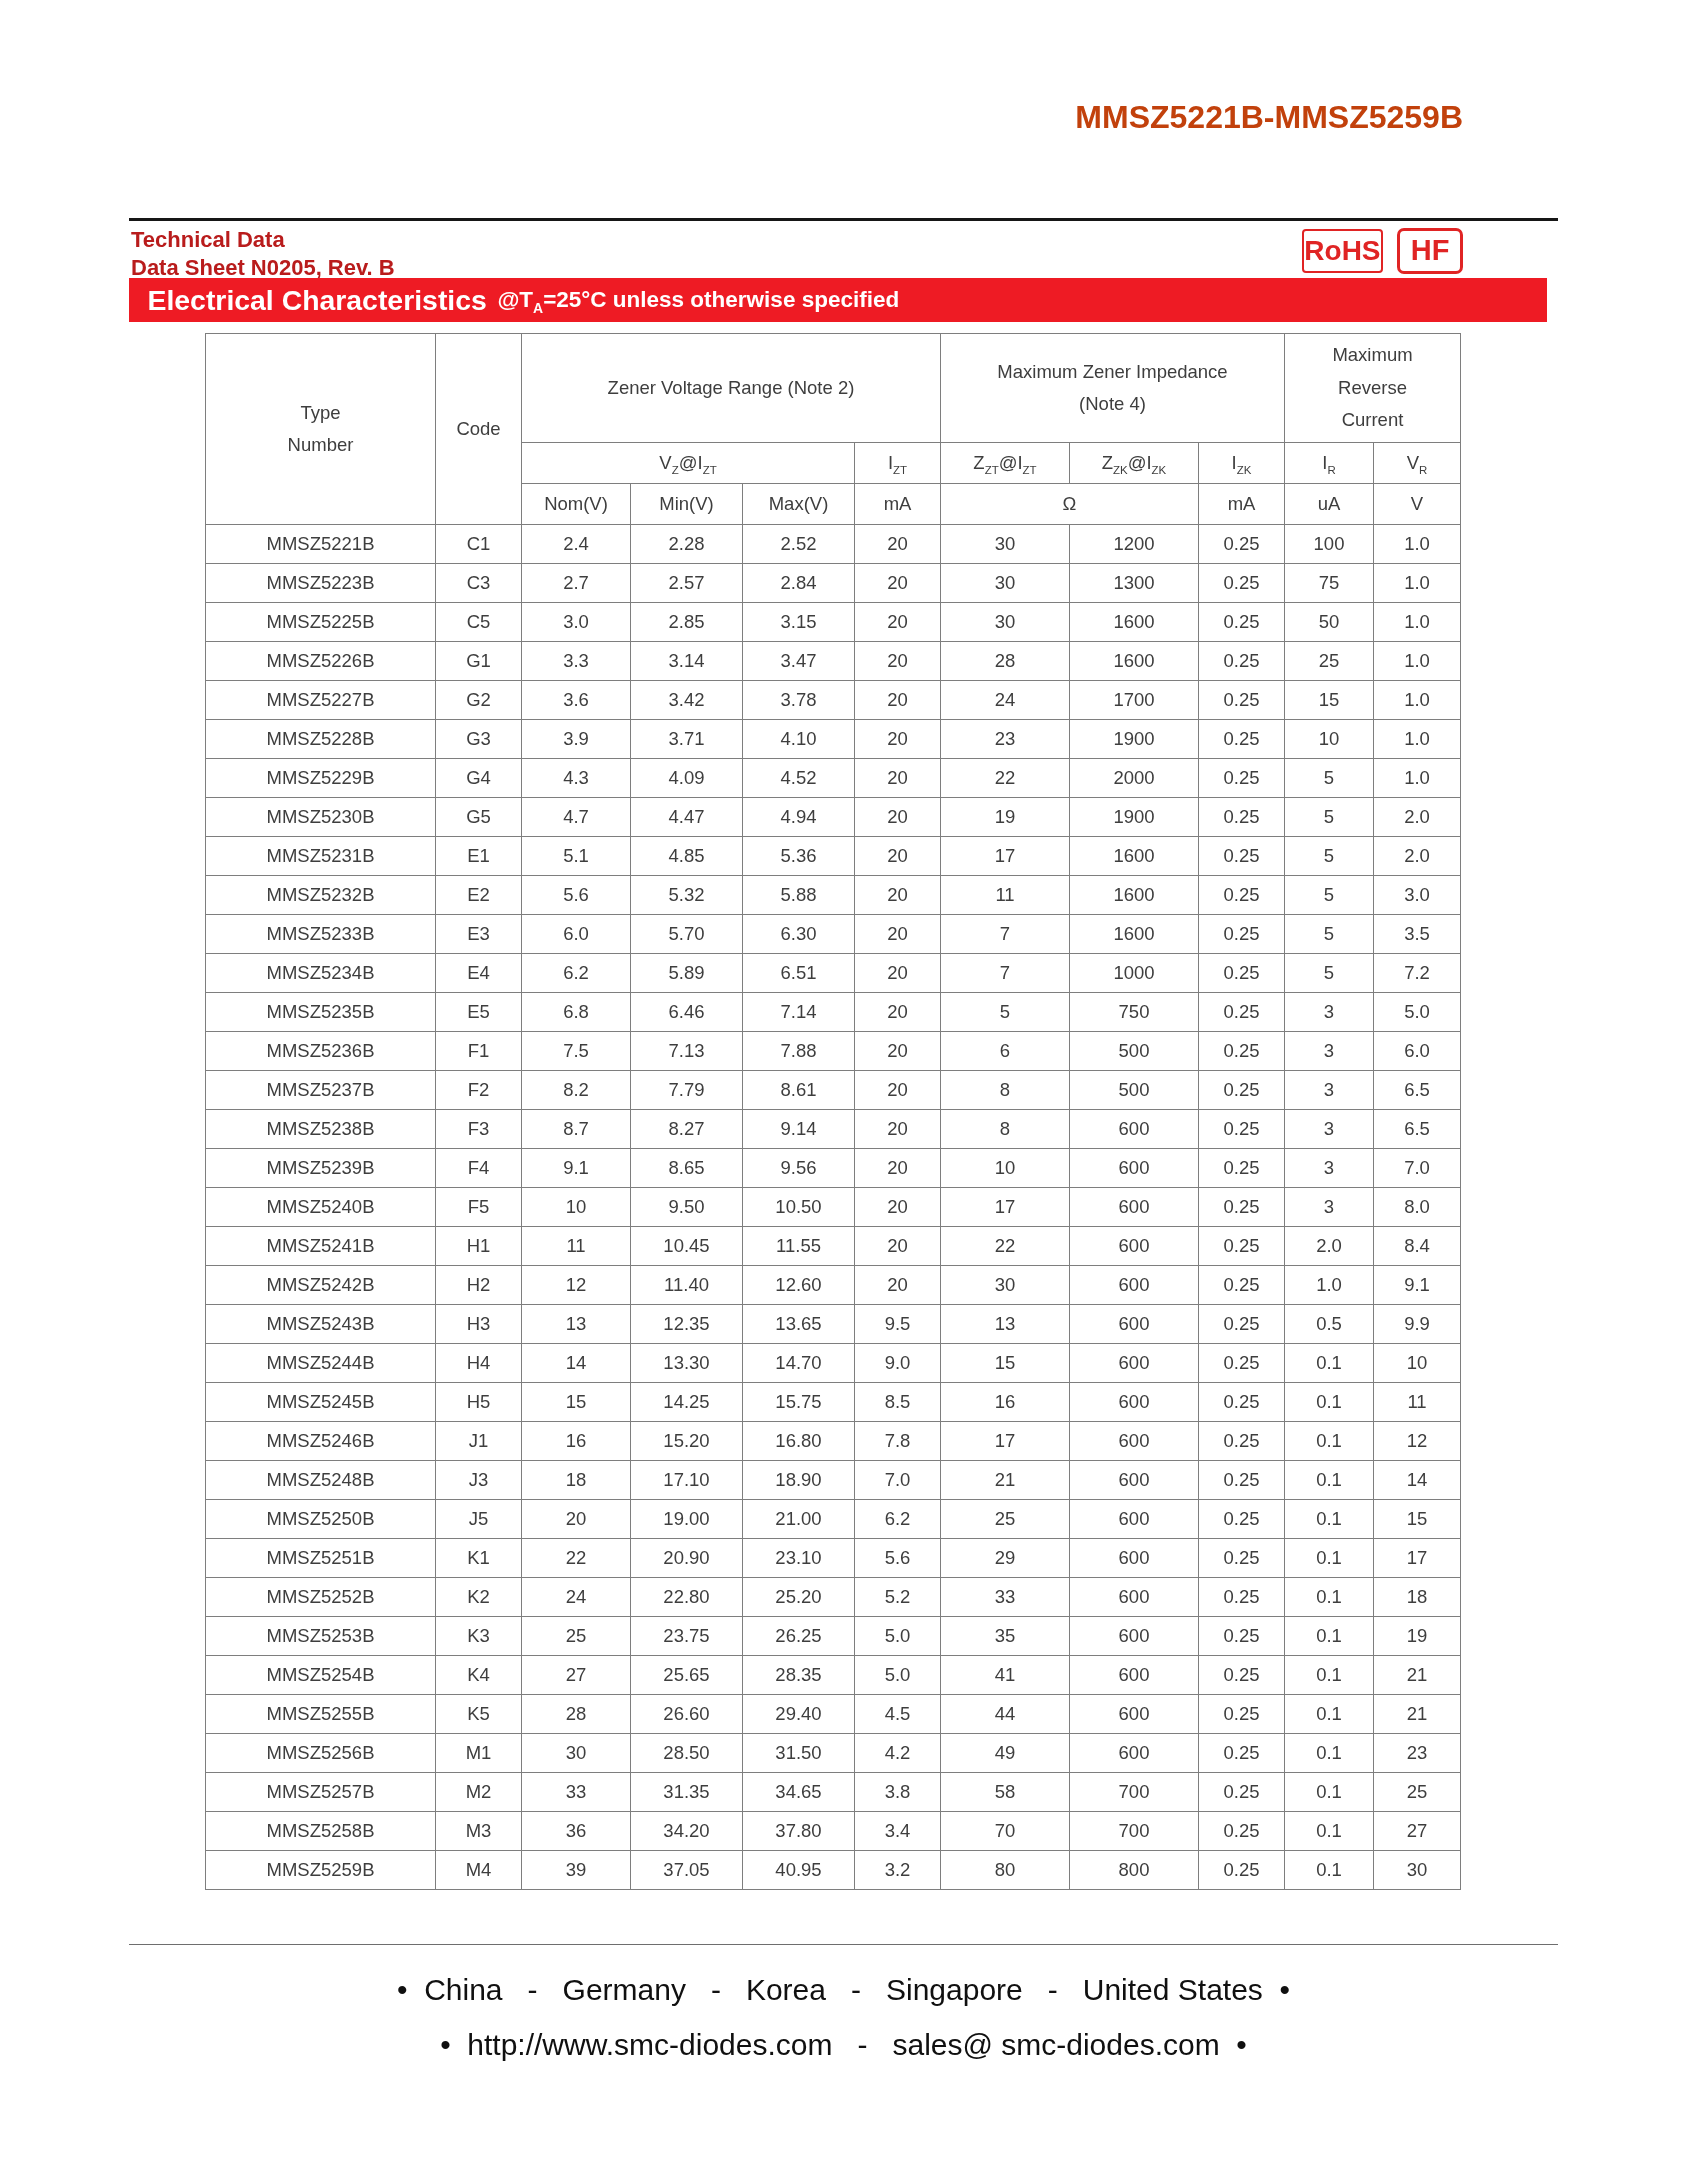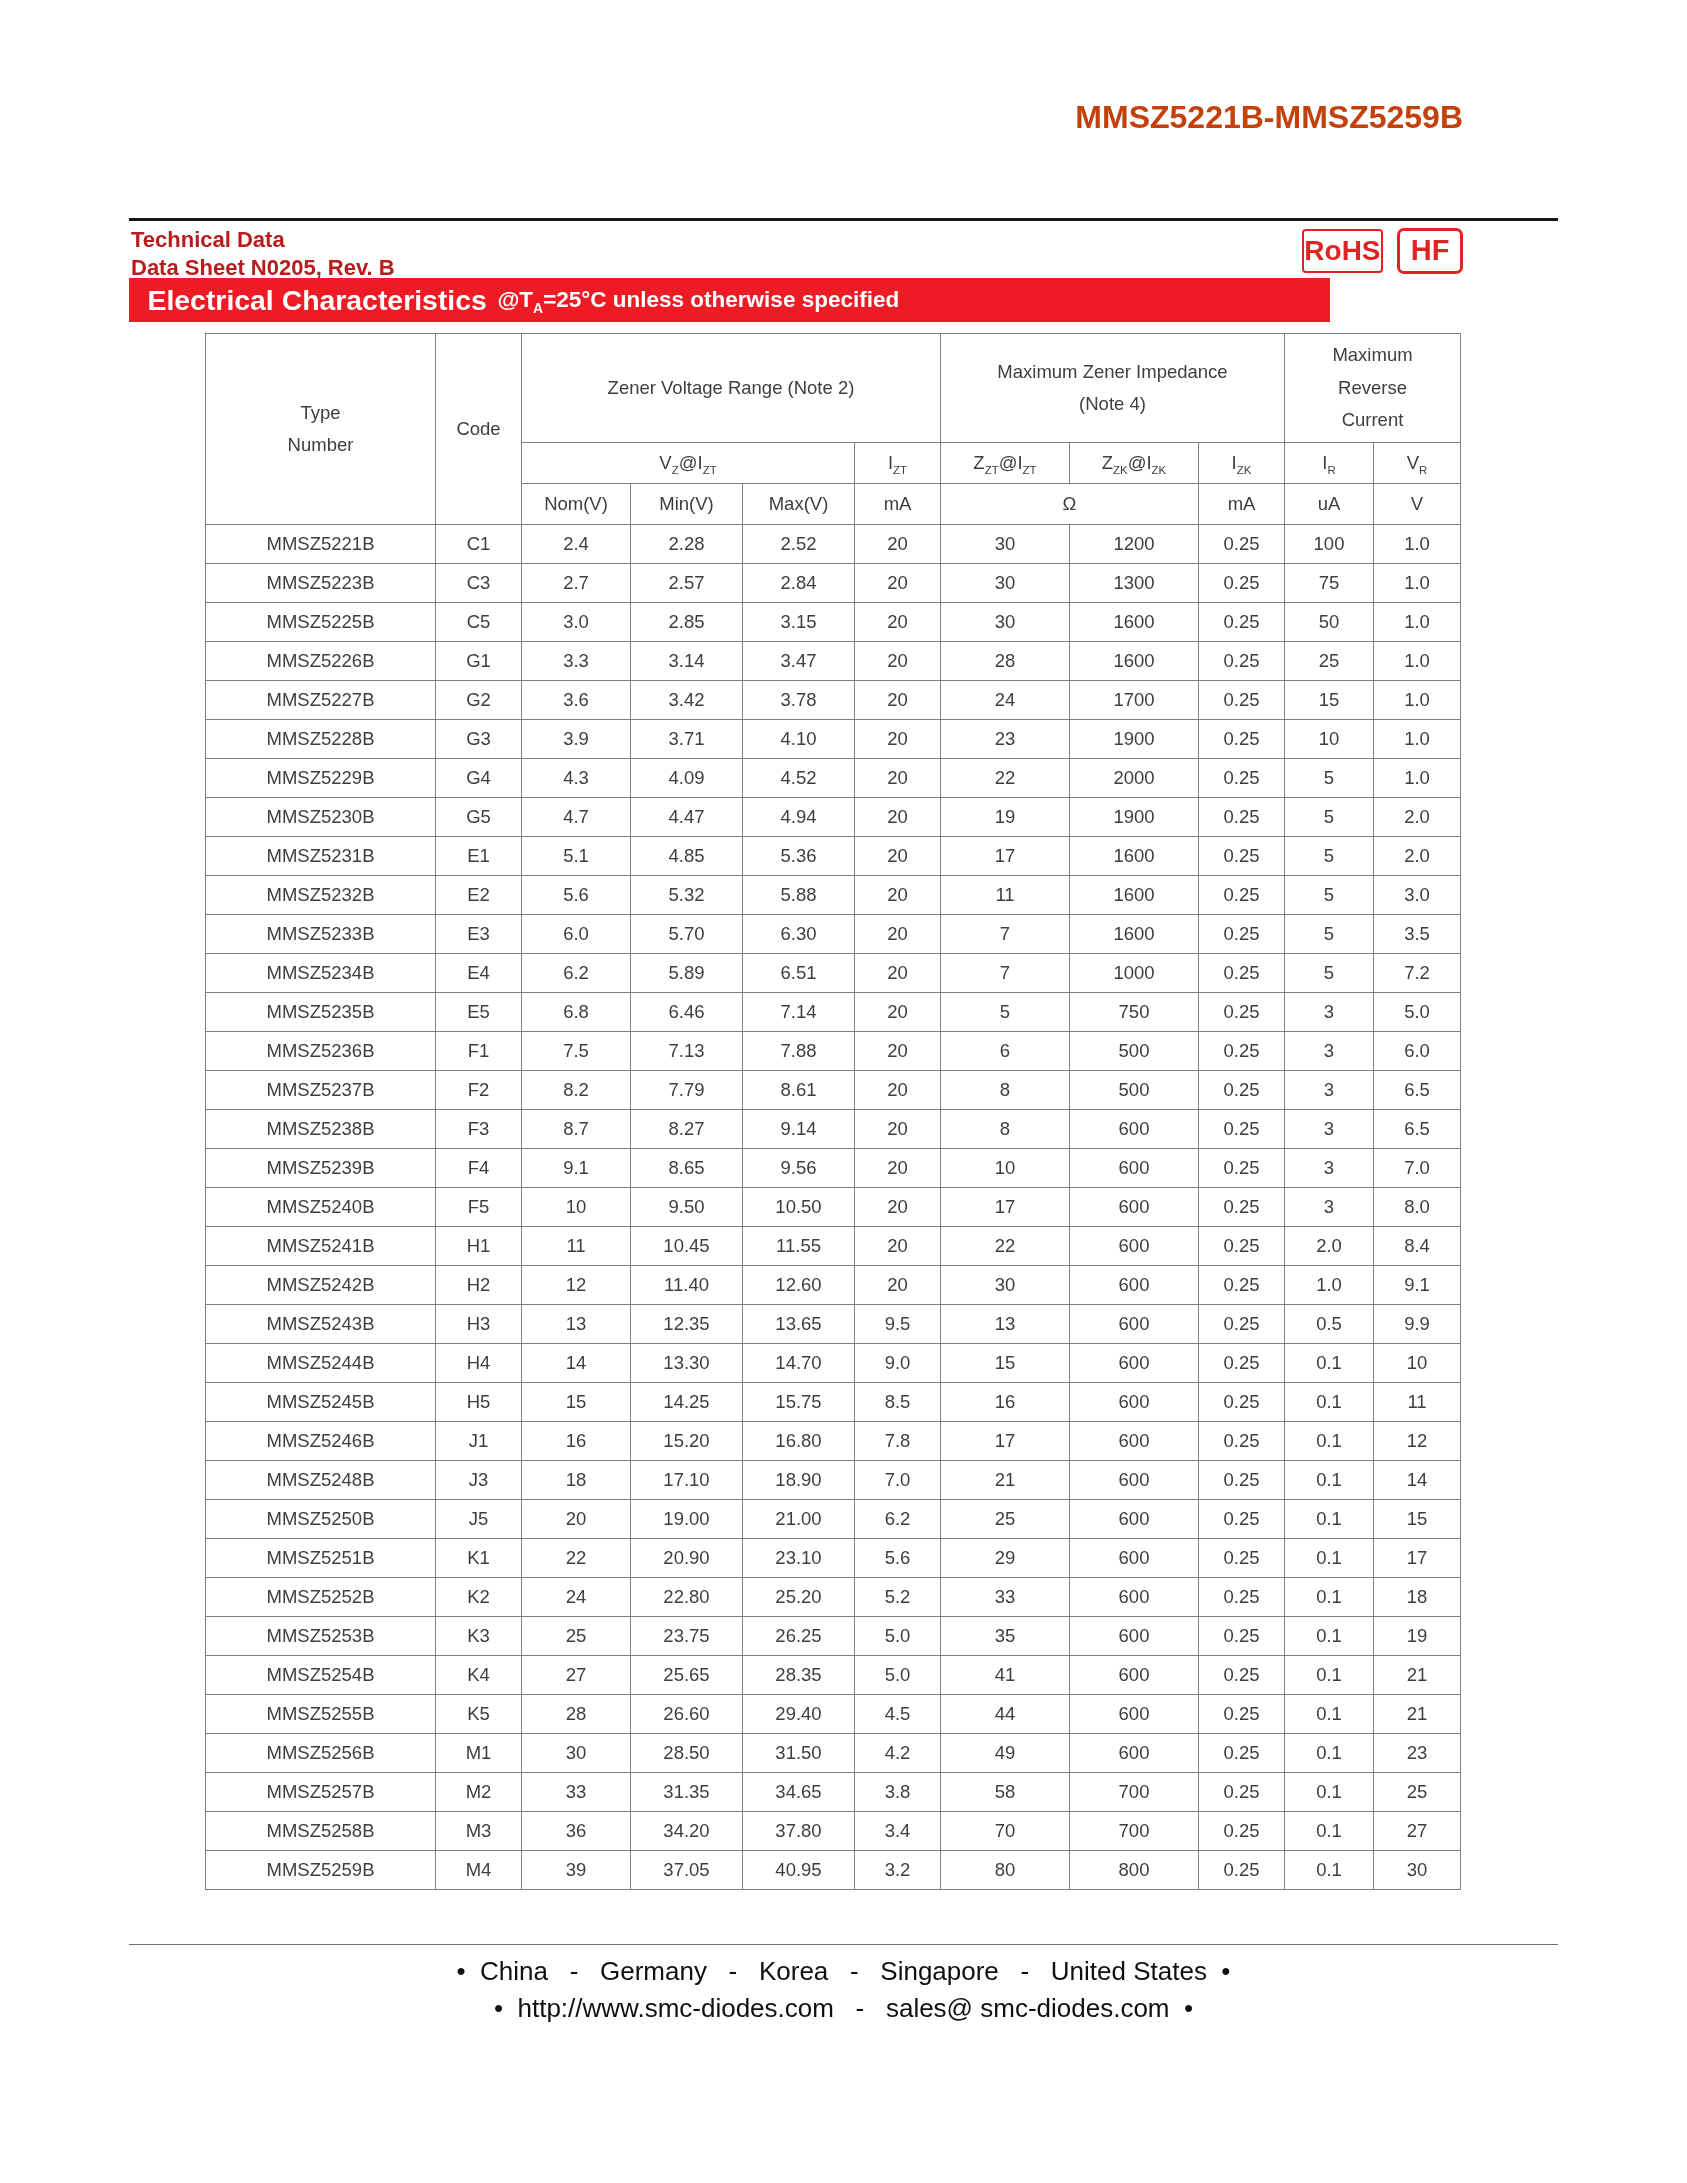--- a/index.html
+++ b/index.html
@@ -30,21 +30,21 @@
     border: 2.6px solid var(--badge-red, #e02424); color: var(--badge-red, #e02424);
     font-weight: bold; font-size: 28px; padding: 4px 0; border-radius: 4px;
   }
   .badge-hf {
     border: 3.3px solid var(--badge-red, #e02424); color: var(--badge-red, #e02424);
     font-weight: bold; font-size: 29px; padding: 3.3px 10.6px; border-radius: 7px;
   }
 
   
   .banner {
-    position: absolute; left: 129px; top: 278px; width: 1201px; height: 44px;
+    position: absolute; left: 129px; top: 278px; width: 1418px; height: 44px;
     background: var(--accent-red, #ee1b24);
     color: #fff; display: flex; align-items: center; padding-left: 18.5px;
   }
   .banner-title { font-size: 28.4px; font-weight: bold; }
   .banner-sub { font-size: 22.5px; font-weight: bold; margin-left: 10.6px; }
 
   
   table.ec {
     position: absolute; left: 205px; top: 333px;
     border-collapse: collapse; table-layout: fixed;
@@ -64,21 +64,21 @@
 
   
   .footer-rule {
     position: absolute; left: 129px; top: 1944px; width: 1429px; height: 1.3px;
     background: #6e6e6e;
   }
   .footer {
     position: absolute; left: 129px; top: 1953px; width: 1429px;
     text-align: center; color: #101010;
   }
-  .footer div { font-size: 26px; line-height: 37px; white-space: pre; }
+  .footer div { font-size: 30px; line-height: 37px; white-space: pre; margin-top: 18px; }
 </style>
 </head>
 <body>
 
 <div class="page">
 
 
   <div class="part-title">MMSZ5221B-MMSZ5259B</div>
 
   <div class="header-rule"></div>

